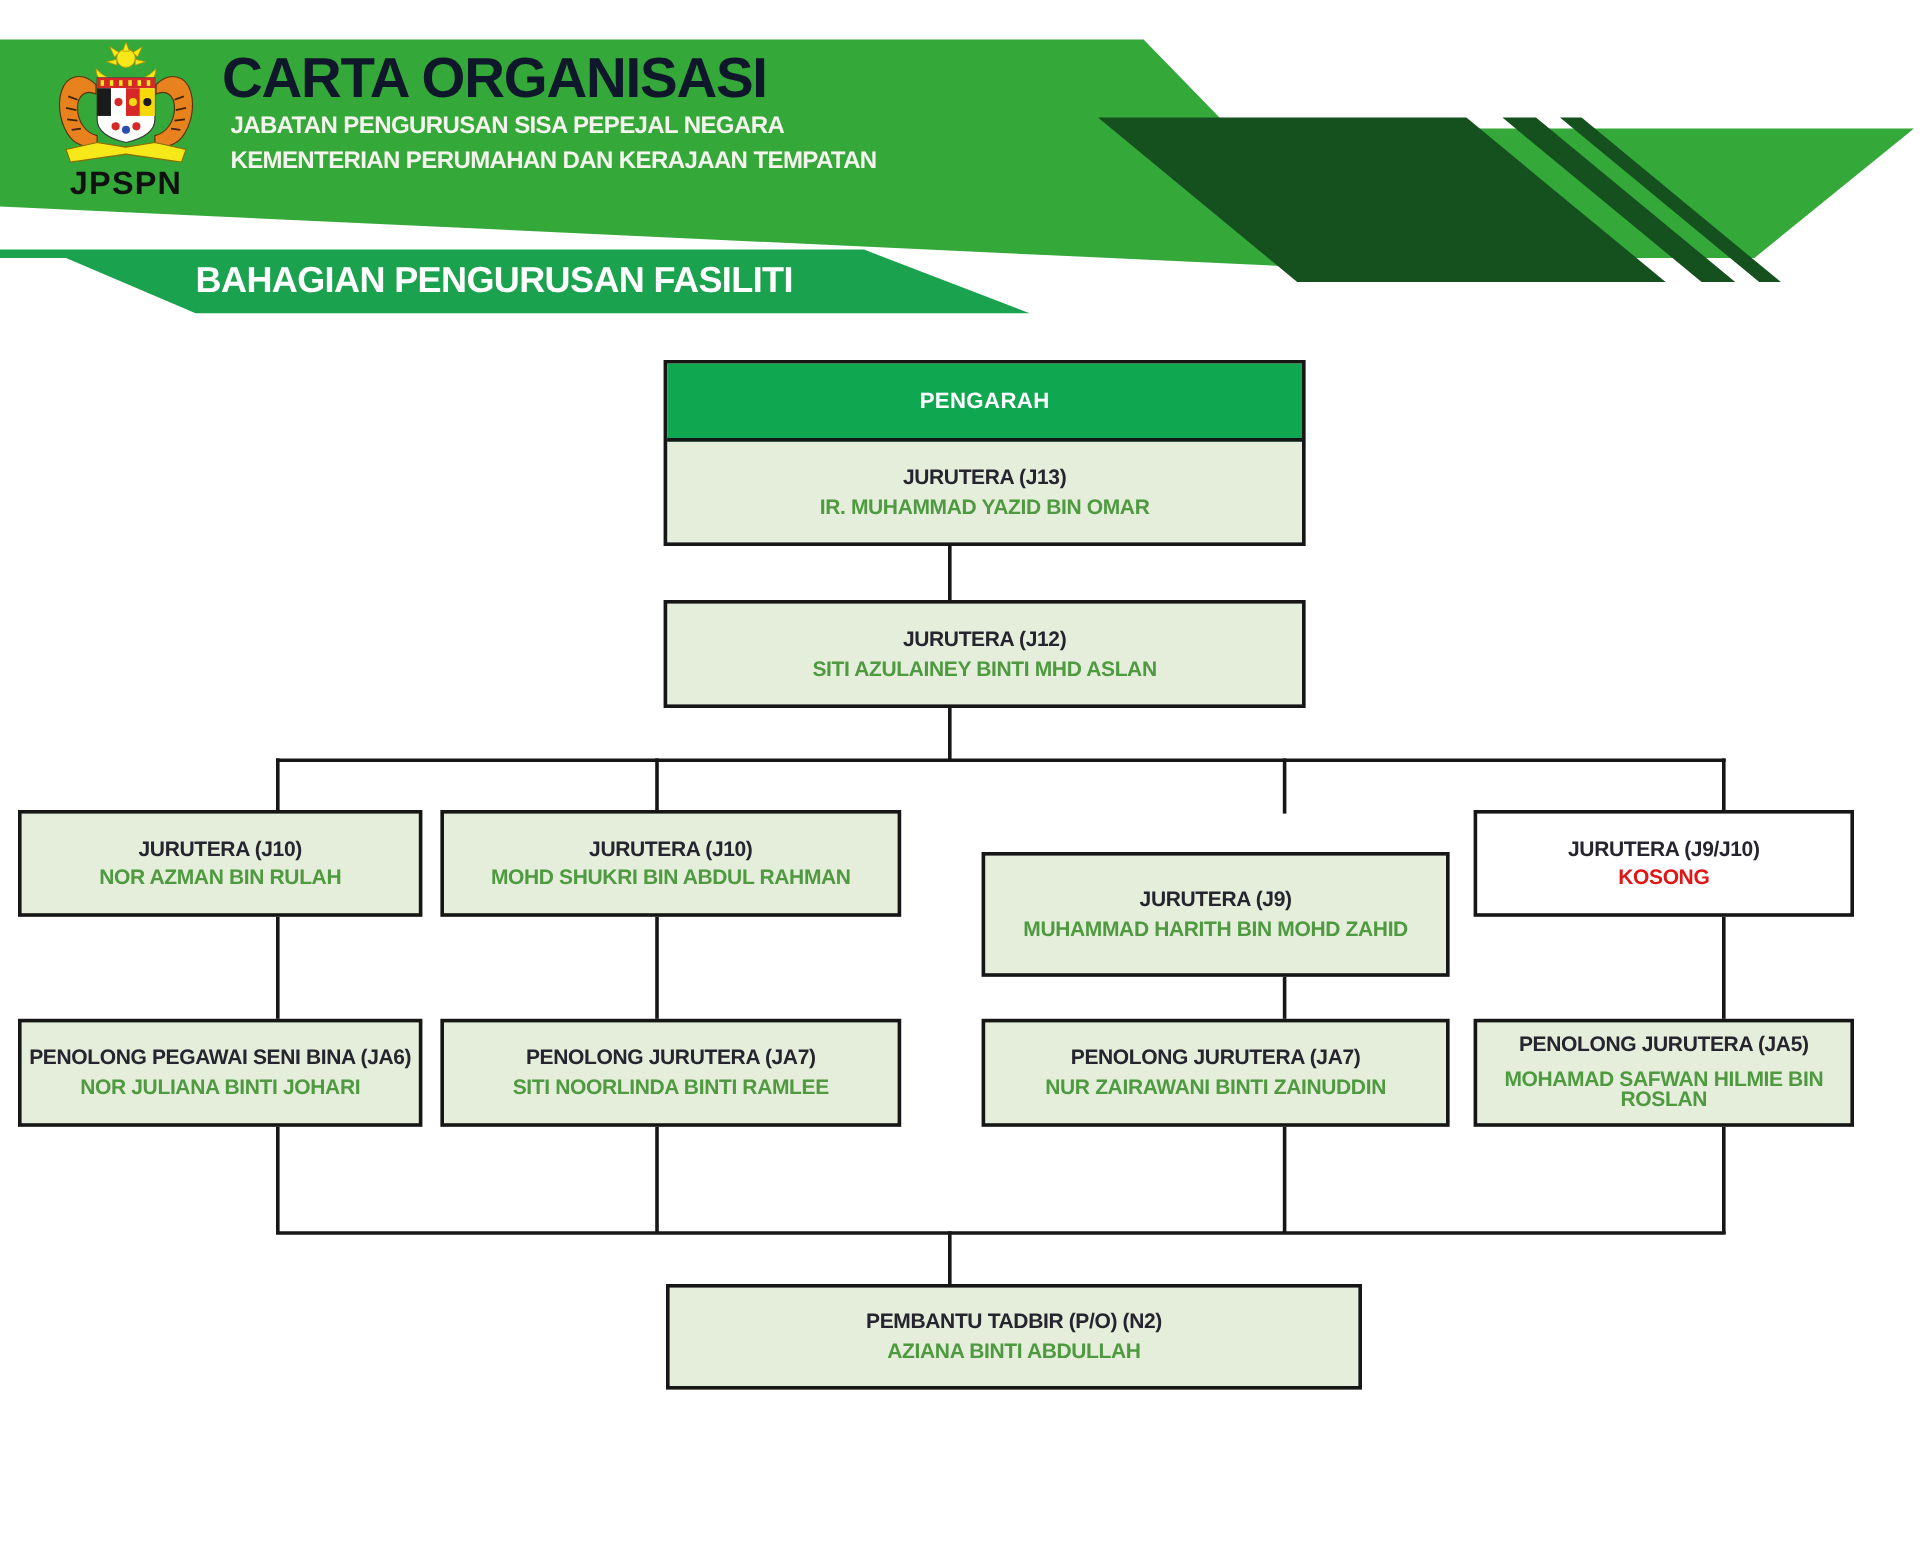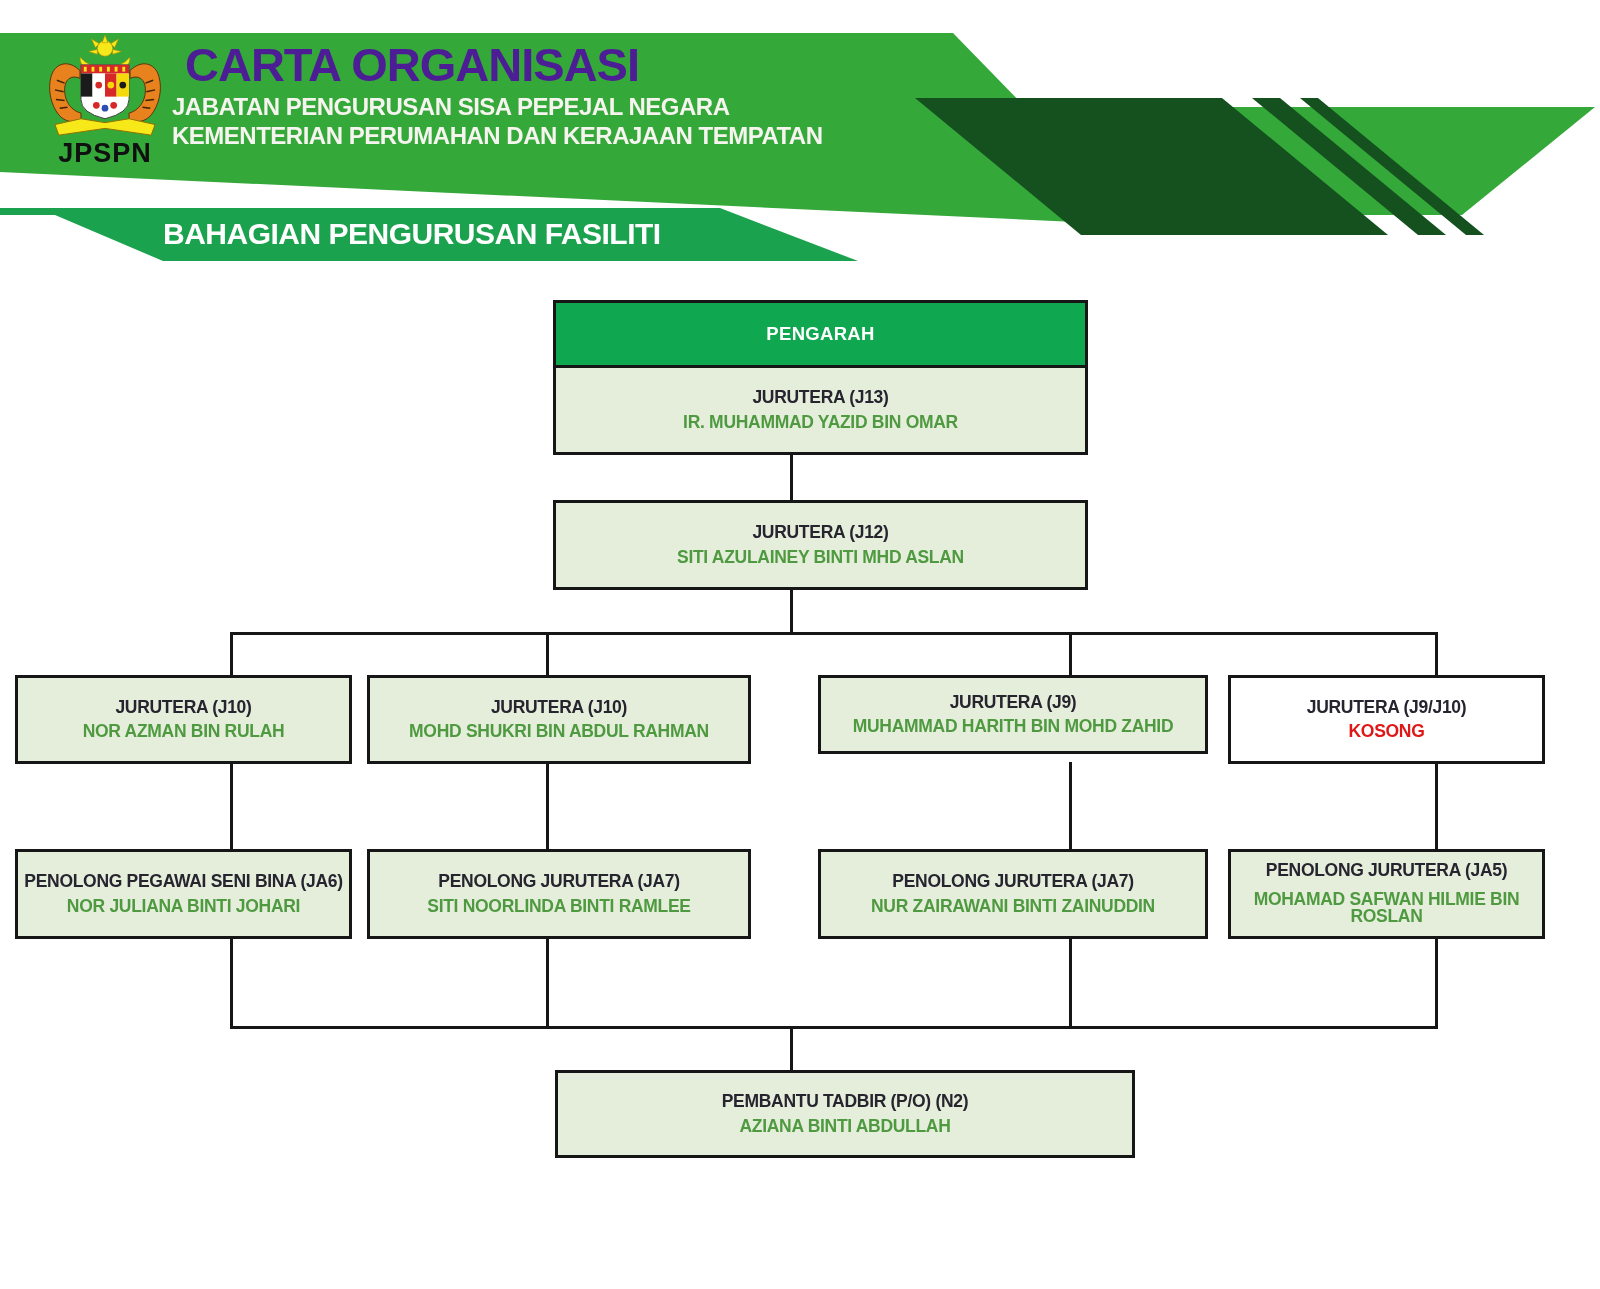--- a/index.html
+++ b/index.html
@@ -2,23 +2,23 @@
 <html><head>
 <meta charset="utf-8">
 <style>
   html,body{margin:0;padding:0;background:#ffffff;}
   .canvas{position:relative;width:1600px;height:1289px;background:#ffffff;overflow:hidden;
           font-family:"Liberation Sans",sans-serif;}
   svg{display:block;}
   .abs{position:absolute;}
 
   
-  .hdr-title{position:absolute;left:185px;top:40px;font-size:47px;font-weight:bold;color:#4c1d95;
+  .hdr-title{position:absolute;left:185px;top:40px;font-size:47px;font-weight:bold;color:#0f172a;
              letter-spacing:-1px;line-height:1.05;}
-  .hdr-sub{position:absolute;left:172px;font-size:24px;font-weight:bold;color:#f6f4ee;
+  .hdr-sub{position:absolute;left:192px;font-size:20px;font-weight:bold;color:#f6f4ee;
            letter-spacing:-0.5px;line-height:1;}
   .hdr-sub1{top:95px;}
   .hdr-sub2{top:124px;}
   .logo-text{position:absolute;left:30px;top:138px;width:150px;text-align:center;
              font-size:27px;font-weight:bold;color:#101010;letter-spacing:1px;}
 
   
   .banner-label{position:absolute;left:163px;top:217px;font-size:30px;font-weight:bold;
                 color:#ffffff;letter-spacing:-0.5px;}
 
@@ -128,21 +128,21 @@
   </div>
 
   <div class="box" style="left:15px;top:675px;width:337px;height:89px;">
     <div class="box-title">JURUTERA (J10)</div>
     <div class="box-name">NOR AZMAN BIN RULAH</div>
   </div>
   <div class="box" style="left:367px;top:675px;width:384px;height:89px;">
     <div class="box-title">JURUTERA (J10)</div>
     <div class="box-name">MOHD SHUKRI BIN ABDUL RAHMAN</div>
   </div>
-  <div class="box" style="left:818px;top:675px;width:390px;height:79px;">
+  <div class="box" style="left:818px;top:710px;width:390px;height:104px;">
     <div class="box-title">JURUTERA (J9)</div>
     <div class="box-name">MUHAMMAD HARITH BIN MOHD ZAHID</div>
   </div>
   <div class="box vacant" style="left:1228px;top:675px;width:317px;height:89px;">
     <div class="box-title">JURUTERA (J9/J10)</div>
     <div class="box-name">KOSONG</div>
   </div>
 
   <div class="box" style="left:15px;top:849px;width:337px;height:90px;">
     <div class="box-title">PENOLONG PEGAWAI SENI BINA (JA6)</div>

